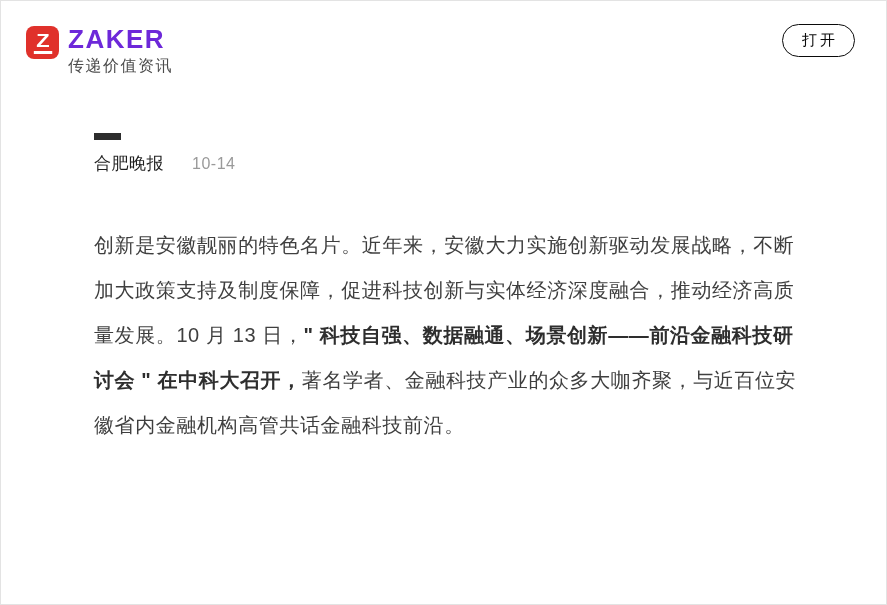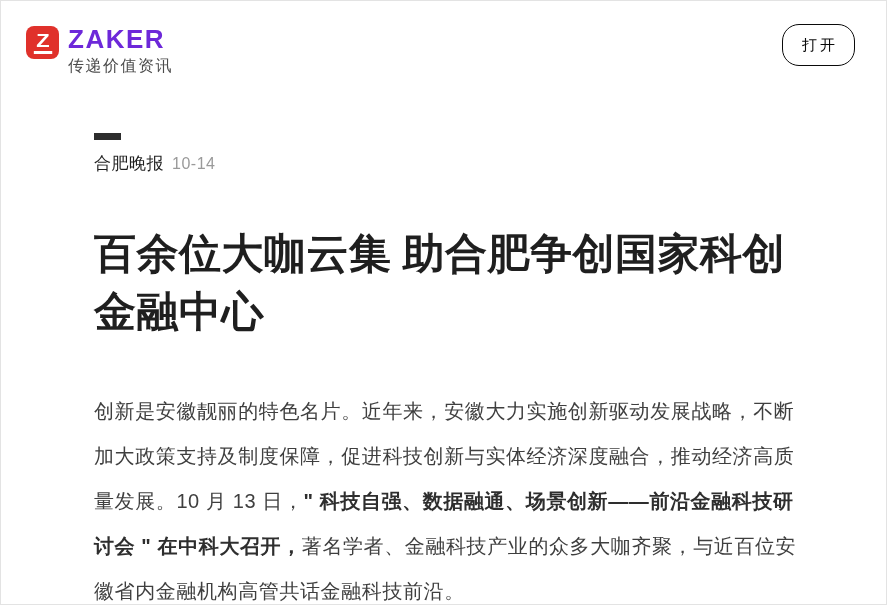--- a/index.html
+++ b/index.html
@@ -59,21 +59,21 @@
     font-size: 16px;
     color: #4c4c4c;
     letter-spacing: 1.5px;
     margin-top: 3px;
   }
   .open-button {
     position: absolute;
     right: 31px;
     top: 23px;
     width: 73px;
-    height: 42px;
+    height: 33px;
     border: 1.3px solid #0a0a0a;
     border-radius: 17px;
     background: #ffffff;
     display: flex;
     align-items: center;
     justify-content: center;
     font-size: 15px;
     color: #0a0a0a;
     letter-spacing: 3px;
     text-indent: 3px;
@@ -97,21 +97,21 @@
   }
   .source-name {
     font-size: 17px;
     font-weight: 400;
     color: #1f1f1f;
     letter-spacing: 0.5px;
   }
   .pub-date {
     font-size: 16px;
     color: #9a9a9a;
-    margin-left: 8px;
+    margin-left: 28px;
     letter-spacing: 0.5px;
   }
   .article-title {
     margin-top: 50px;
     font-family: "Liberation Serif", "DejaVu Serif", serif;
     font-size: 42px;
     line-height: 58px;
     font-weight: 700;
     color: #1f1f1f;
     letter-spacing: 0.5px;
@@ -145,17 +145,16 @@
     </div>
     <button class="open-button">打开</button>
   </div>
 
   <div class="article">
     <div class="topic-dash"></div>
     <div class="byline">
       <span class="source-name">合肥晚报</span>
       <span class="pub-date">10-14</span>
     </div>
-    <h1 class="article-title">百余位大咖云集 助合肥争创国家科创金融中心</h1>
     <p class="article-body"><span>创新是安徽靓丽的特色名片。近年来，安徽大力实施创新驱动发展战略，不断加大政策支持及制度保障，促进科技创新与实体经济深度融合，推动经济高质量发展。10 月 13 日，</span><span class="para-bold">" 科技自强、数据融通、场景创新——前沿金融科技研讨会 " 在中科大召开，</span><span>著名学者、金融科技产业的众多大咖齐聚，与近百位安徽省内金融机构高管共话金融科技前沿。</span></p>
   </div>
 
 </div>
 
 </body></html>

